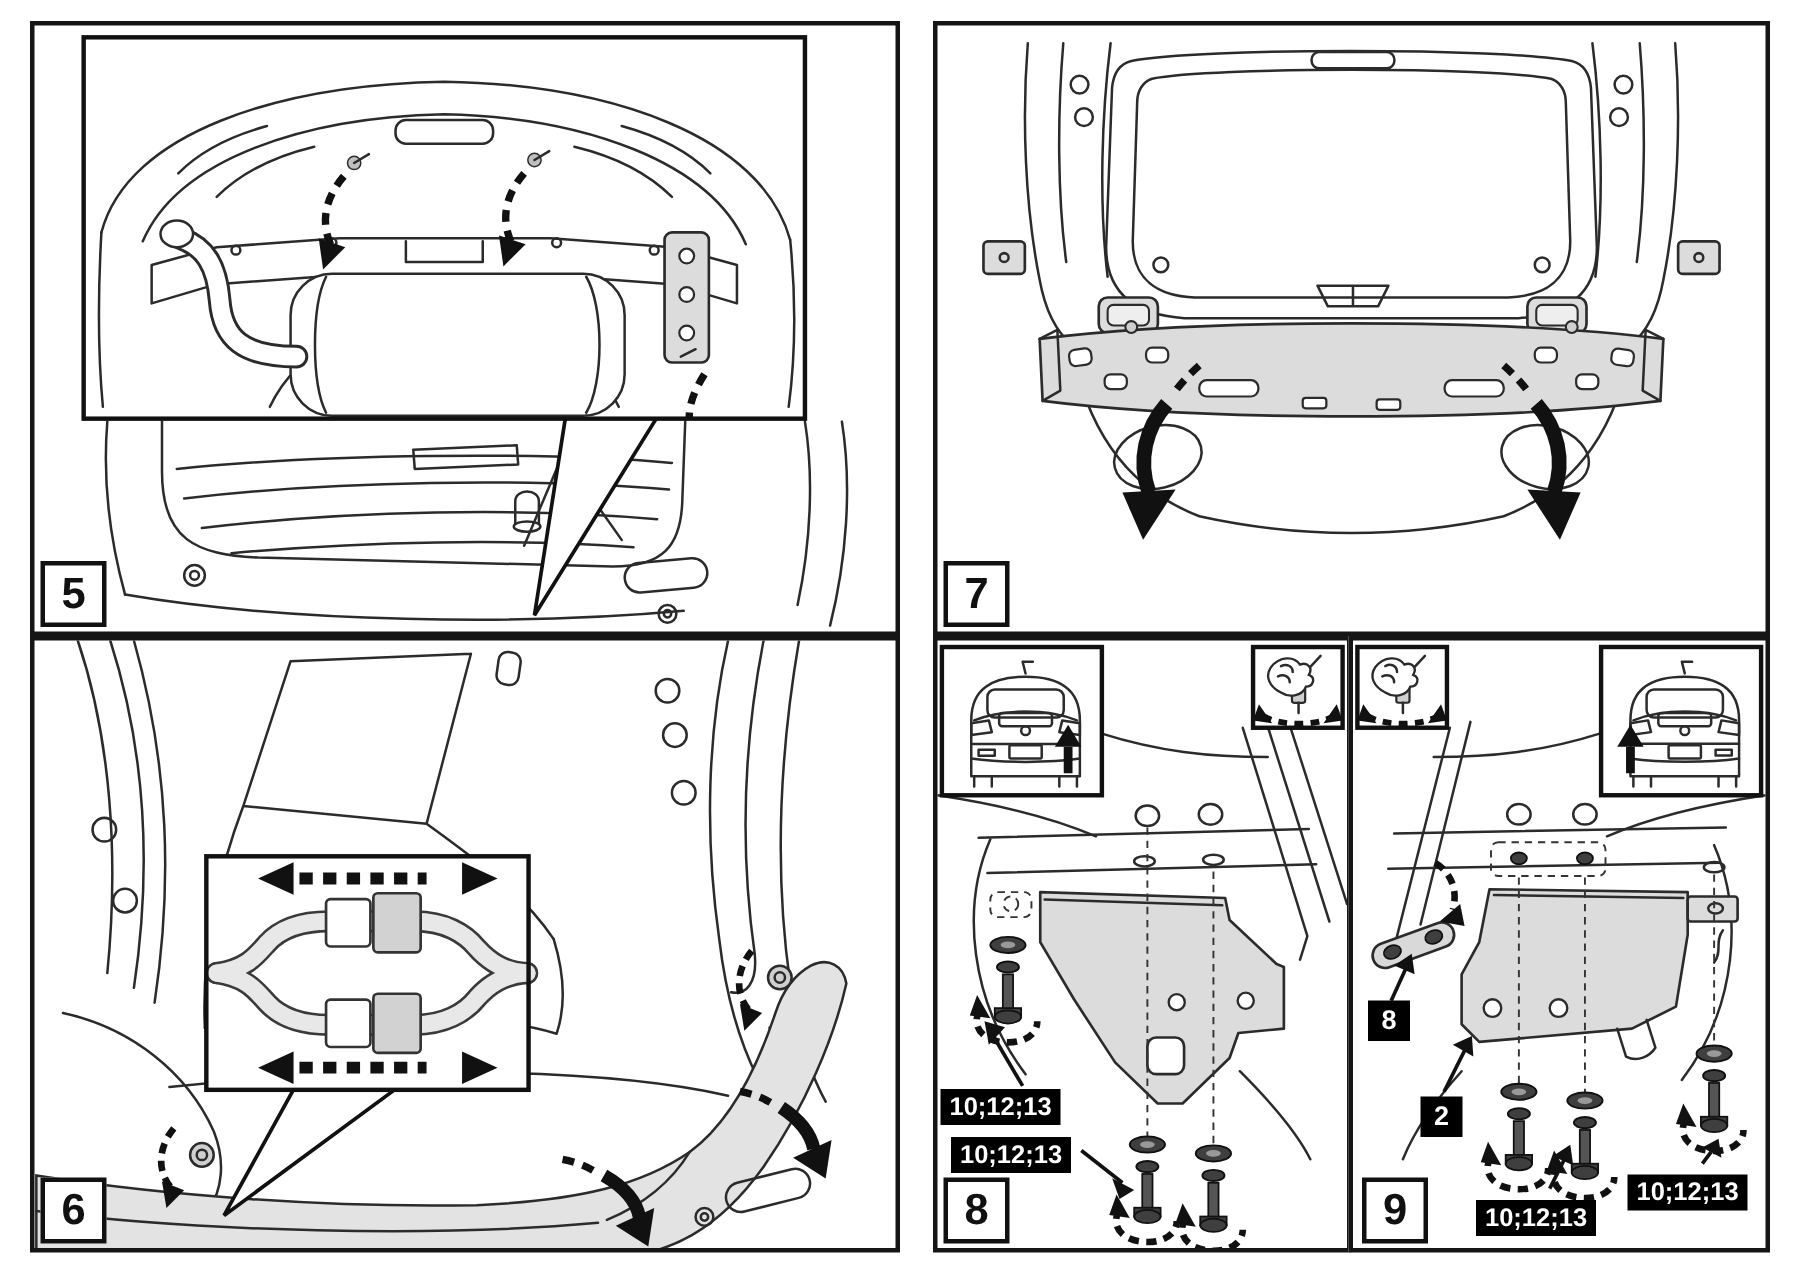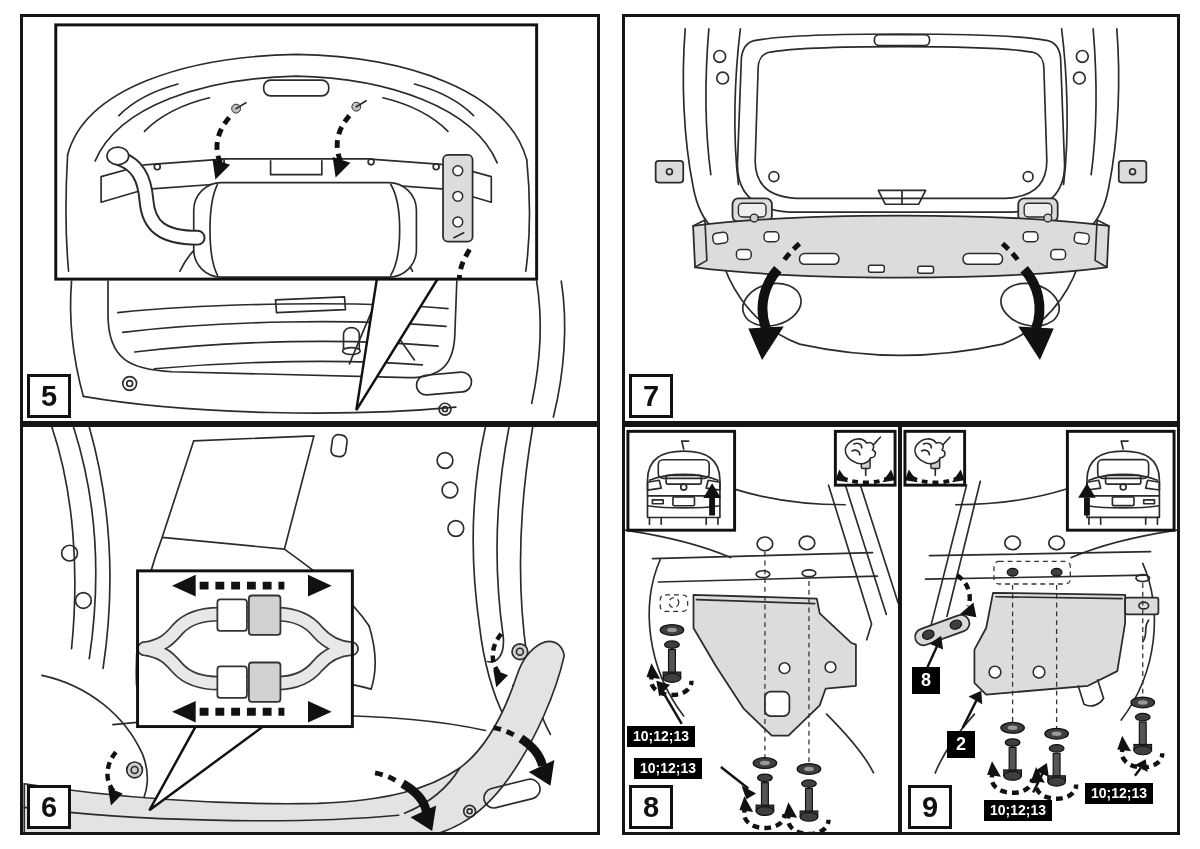--- a/index.html
+++ b/index.html
@@ -3,21 +3,21 @@
 <meta charset="utf-8">
 <style>
   html,body{margin:0;padding:0;background:#fff;}
   .sheet{position:relative;width:1200px;height:849px;background:#fff;overflow:hidden;
          font-family:"Liberation Sans",sans-serif;}
   .panel{position:absolute;background:#fff;border:3px solid #151515;box-sizing:border-box;}
   .panel svg{position:absolute;left:0;top:0;width:100%;height:100%;display:block;}
   .stepnum{position:absolute;width:38px;height:38px;background:#fff;border:3px solid #111;
            display:flex;align-items:center;justify-content:center;font-weight:bold;
            font-size:29px;color:#111;z-index:5;}
-  .callout{position:absolute;background:#000;color:#fff;font-weight:bold;font-size:14px;
+  .callout{position:absolute;background:#000;color:#fff;font-weight:bold;font-size:17px;
            line-height:1;padding:3px 6px 4px 6px;z-index:5;white-space:nowrap;}
   .callout.sq{font-size:18px;padding:4px 9px 5px 9px;}
   .ln{fill:none;stroke:#2b2b2b;stroke-width:1.7;stroke-linecap:round;stroke-linejoin:round;}
   .lnD{fill:none;stroke:#333;stroke-width:1.3;stroke-dasharray:5 4;}
   .shade{fill:#dcdcdc;stroke:#2b2b2b;stroke-width:1.8;stroke-linejoin:round;}
   .rot{fill:none;stroke:#111;stroke-width:4.5;stroke-dasharray:7 5;}
   .rotB{fill:none;stroke:#111;stroke-width:5;stroke-dasharray:8 6;}
   .blk{fill:#111;}
   .ib{fill:none;stroke:#111;stroke-width:3;}
 </style>

